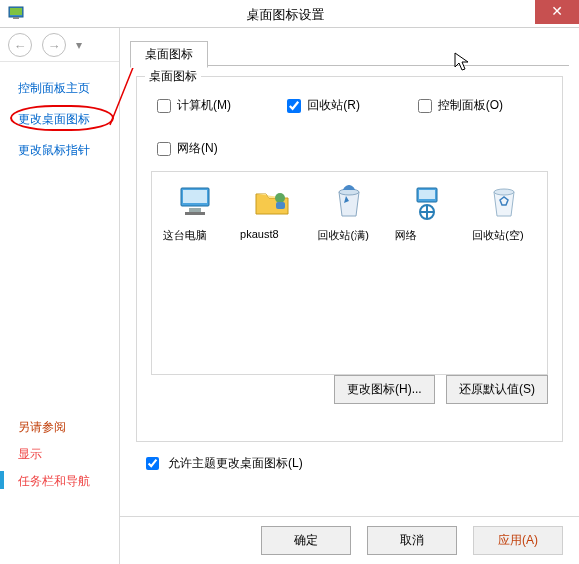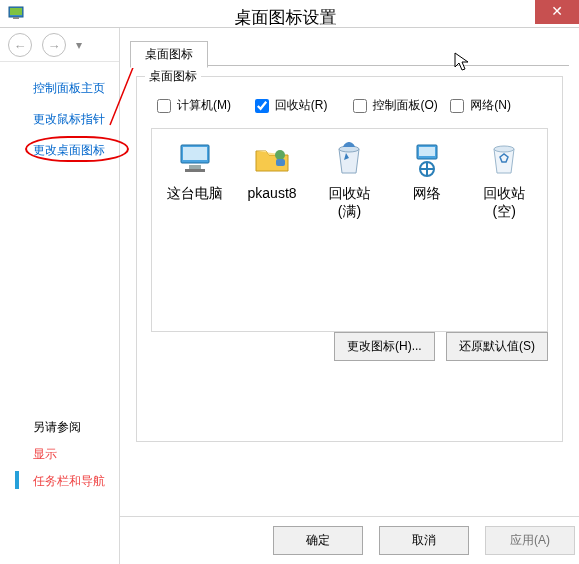--- a/index.html
+++ b/index.html
@@ -1,61 +1,61 @@
 <!DOCTYPE html>
 <html><head>
 <meta charset="utf-8">
 <style>
   * { box-sizing: border-box; font-family: "Microsoft YaHei", "Segoe UI", sans-serif; }
   body { margin: 0; width: 579px; height: 564px; background: #fff; position: relative; overflow: hidden; font-size: 12px; }
 
   
   .titlebar { position: absolute; left: 0; top: 0; right: 0; height: 28px; background: #fff; border-bottom: 1px solid #d0d0d0; }
   .title-icon { position: absolute; left: 8px; top: 5px; width: 16px; height: 16px; }
-  .titlebar .title { position: absolute; left: 0; right: 8px; text-align: center; top: 6px; font-size: 17px; color: #000; }
+  .titlebar .title { position: absolute; left: 0; right: 8px; text-align: center; top: 6px; font-size: 13px; color: #000; }
   .close-btn { position: absolute; right: 0; top: 0; width: 44px; height: 24px; background: #C75050; color: #fff; text-align: center; line-height: 22px; font-size: 14px; cursor: pointer; }
 
   
   .sidebar { position: absolute; left: 0; top: 28px; width: 120px; bottom: 0; border-right: 1px solid #d9d9d9; background: #fff; }
   .nav-row { height: 34px; border-bottom: 1px solid #e5e5e5; display: flex; align-items: center; padding-left: 8px; gap: 10px; }
   .nav-circle { width: 24px; height: 24px; border: 1px solid #bfbfbf; border-radius: 50%; display: flex; align-items: center; justify-content: center; color: #9e9e9e; font-size: 13px; }
-  .side-links { padding: 18px 10px 0 18px; margin-left: 15px; }
+  .side-links { padding: 18px 10px 0 18px; }
   .side-link { color: #0066cc; margin-bottom: 14px; cursor: pointer; }
   .side-link.highlight { position: relative; }
   .ellipse { position: absolute; border: 2px solid #e60000; border-radius: 50%/60%; width: 104px; height: 26px; left: -8px; top: -6px; pointer-events: none; }
   .see-also { margin-top: 260px; }
-  .see-also-hdr { color: #000000; margin-bottom: 10px; }
+  .see-also-hdr { color: #c2410c; margin-bottom: 10px; }
   .side-blue { color: #ef4444; margin-bottom: 10px; cursor: pointer; position: relative; }
   .side-blue.active::before { content:""; position:absolute; left:-18px; top:-2px; width:4px; height:18px; background:#26a0da; }
   .arrow-line { position:absolute; stroke:#e60000; stroke-width:1.5; fill:none; pointer-events:none; }
 
   
   .pane { position: absolute; left: 120px; top: 28px; right: 0; bottom: 0; }
   .tabstrip { position: absolute; left: 10px; top: 12px; right: 10px; height: 26px; }
   .tab { display: inline-block; border: 1px solid #bfbfbf; border-bottom: 1px solid #fff; padding: 4px 14px; background: #fff; position: relative; top: 1px; cursor: pointer; }
   .tab-underline { position: absolute; left:0; right:0; bottom:0; border-bottom:1px solid #bfbfbf; }
 
   .groupbox { position: absolute; left: 16px; top: 48px; right: 16px; border: 1px solid #d8d8d8; padding: 10px 14px 14px; }
   .group-title { position: absolute; top: -9px; left: 8px; background: #fff; padding: 0 4px; font-size: 12px; }
 
-  .check-grid { display: grid; grid-template-columns: 1fr 1fr 1fr 1fr; row-gap: 26px; margin: 10px 0 14px 6px; }
+  .check-grid { display: grid; grid-template-columns: 1fr 1fr 1fr; row-gap: 26px; margin: 10px 0 14px 6px; }
   .chk { display: flex; align-items: center; gap: 6px; cursor: pointer; }
   .chk input { width: 14px; height: 14px; margin:0; }
 
   .icon-box { border: 1px solid #d8d8d8; height: 204px; padding: 10px 6px; display: flex; align-items: flex-start; gap: 4px; justify-content: space-around; }
-  .ic { width: 64px; text-align: center; font-size: 14px; cursor: pointer; }
+  .ic { width: 64px; font-size: 11px; cursor: pointer; }
   .ic .glyph { width: 40px; height: 40px; margin: 0 auto 6px; display:flex; align-items:center; justify-content:center; }
 
   .btn-row { text-align: right; }
   .btn { display: inline-block; border: 1px solid #a8a8a8; background: #f0f0f0; padding: 5px 12px; font-size: 12px; margin-left: 8px; cursor: pointer; min-width: 90px; text-align: center; }
-  .btn.disabled { color: #737373; border-color: #cfcfcf; cursor: default; }
+  .btn.disabled { color: #c2410c; border-color: #cfcfcf; cursor: default; }
 
   .allow-row { position: absolute; left: 22px; top: 426px; display: flex; align-items: center; gap: 6px; }
 
-  .footer { position: absolute; left: 0; right: 0; bottom: 0; height: 48px; border-top: 1px solid #d8d8d8; display: flex; align-items: center; justify-content: flex-end; padding-right: 4px; gap: 8px; }
+  .footer { position: absolute; left: 0; right: 0; bottom: 0; height: 48px; border-top: 1px solid #d8d8d8; display: flex; align-items: center; justify-content: flex-end; padding-right: 16px; gap: 8px; }
 
   .cursor { position:absolute; left:334px; top:24px; pointer-events:none; }
 </style>
 </head>
 <body>
 
 <div class="titlebar">
   <svg class="title-icon" viewBox="0 0 16 16">
     <rect x="1" y="2" width="14" height="10" fill="#3a87c9" stroke="#185a8a"></rect>
     <rect x="2" y="3" width="12" height="7" fill="#7fc241"></rect>
@@ -66,25 +66,25 @@
 </div>
 
 <div class="sidebar">
   <div class="nav-row">
     <div class="nav-circle">←</div>
     <div class="nav-circle">→</div>
     <span style="color:#888;">▾</span>
   </div>
   <div class="side-links">
     <div class="side-link">控制面板主页</div>
-    <div class="side-link">更改鼠标指针</div>
     <div class="side-link highlight">
       <span>更改桌面图标</span>
       <div class="ellipse"></div>
     </div>
+    <div class="side-link">更改鼠标指针</div>
 
     <div class="see-also">
       <div class="see-also-hdr">另请参阅</div>
       <div class="side-blue">显示</div>
       <div class="side-blue active">任务栏和导航</div>
     </div>
   </div>
 </div>
 
 <svg class="arrow-line" style="left:0;top:0;width:160px;height:140px;">
@@ -178,20 +178,24 @@
         <div>回收站(空)</div>
       </div>
     </div>
 
     <div class="btn-row">
       <span class="btn">更改图标(H)...</span>
       <span class="btn">还原默认值(S)</span>
     </div>
   </div>
 
+  <label class="allow-row">
+    <input type="checkbox" checked="" style="">
+    <span>允许主题更改桌面图标(L)</span>
+  </label>
 
   <div class="footer">
     <span class="btn">确定</span>
     <span class="btn">取消</span>
     <span class="btn disabled">应用(A)</span>
   </div>
 
   <svg class="cursor" width="16" height="20" viewBox="0 0 16 20">
     <path d="M1 1l0 14 4-4 3 7 3-1-3-7 6 0z" fill="#fff" stroke="#000"></path>
   </svg>

